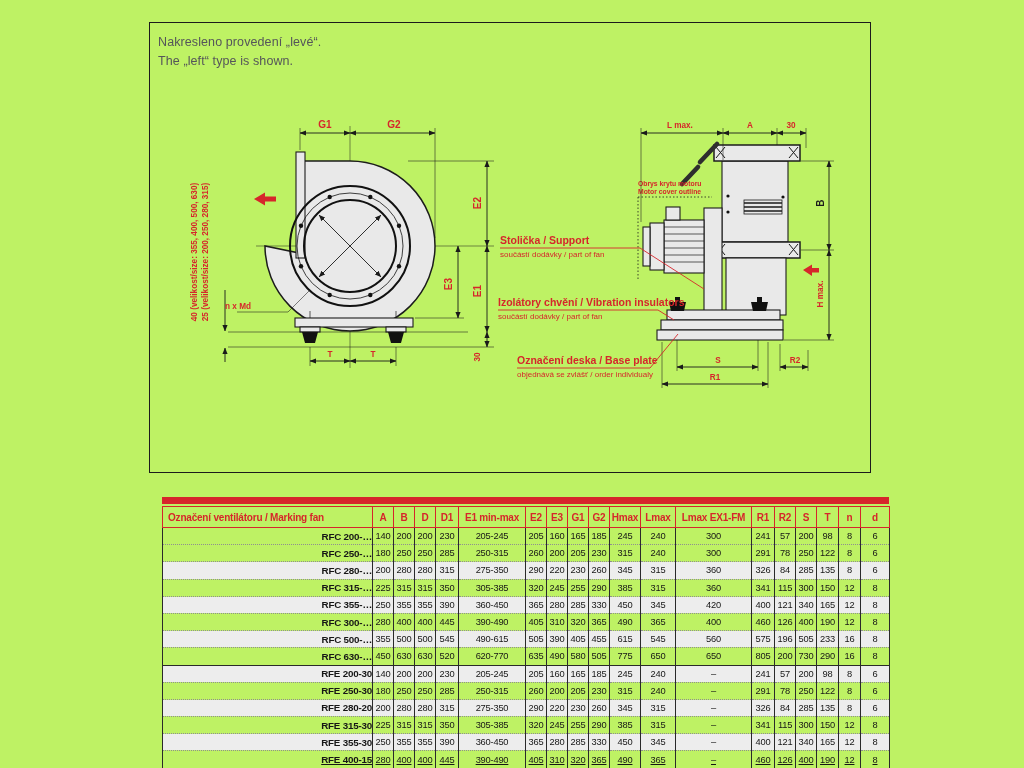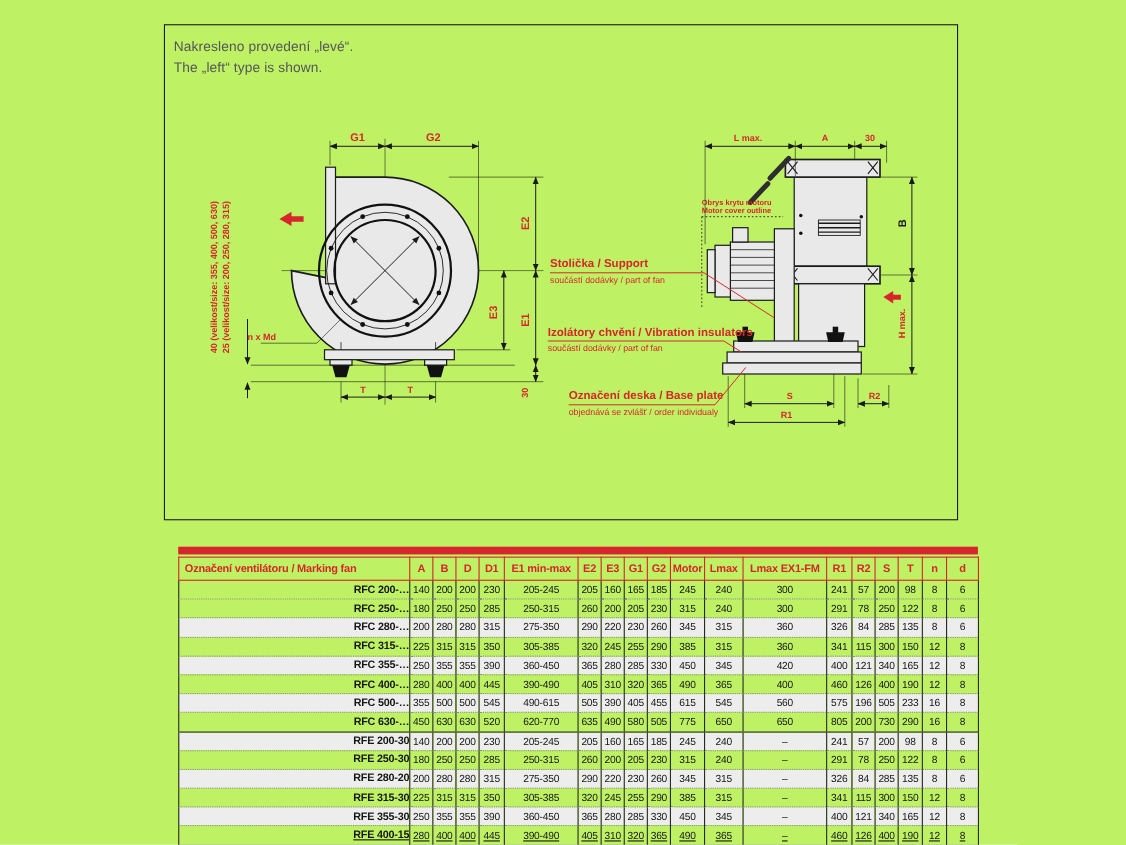--- a/index.html
+++ b/index.html
@@ -283,21 +283,21 @@
             <th class="lbl">Označení ventilátoru / Marking fan</th>
             <th>A</th>
             <th>B</th>
             <th>D</th>
             <th>D1</th>
             <th>E1 min-max</th>
             <th>E2</th>
             <th>E3</th>
             <th>G1</th>
             <th>G2</th>
-            <th>Motor</th>
+            <th>Hmax</th>
             <th>Lmax</th>
             <th>Lmax EX1-FM</th>
             <th>R1</th>
             <th>R2</th>
             <th>S</th>
             <th>T</th>
             <th>n</th>
             <th>d</th>
           </tr>
         </thead>
@@ -401,21 +401,21 @@
             <td>345</td>
             <td>420</td>
             <td>400</td>
             <td>121</td>
             <td>340</td>
             <td>165</td>
             <td>12</td>
             <td>8</td>
           </tr>
           <tr>
-            <td class="lbl">RFC 400-…</td>
+            <td class="lbl">RFC 300-…</td>
             <td>280</td>
             <td>400</td>
             <td>400</td>
             <td>445</td>
             <td>390-490</td>
             <td>405</td>
             <td>310</td>
             <td>320</td>
             <td>365</td>
             <td>490</td>

